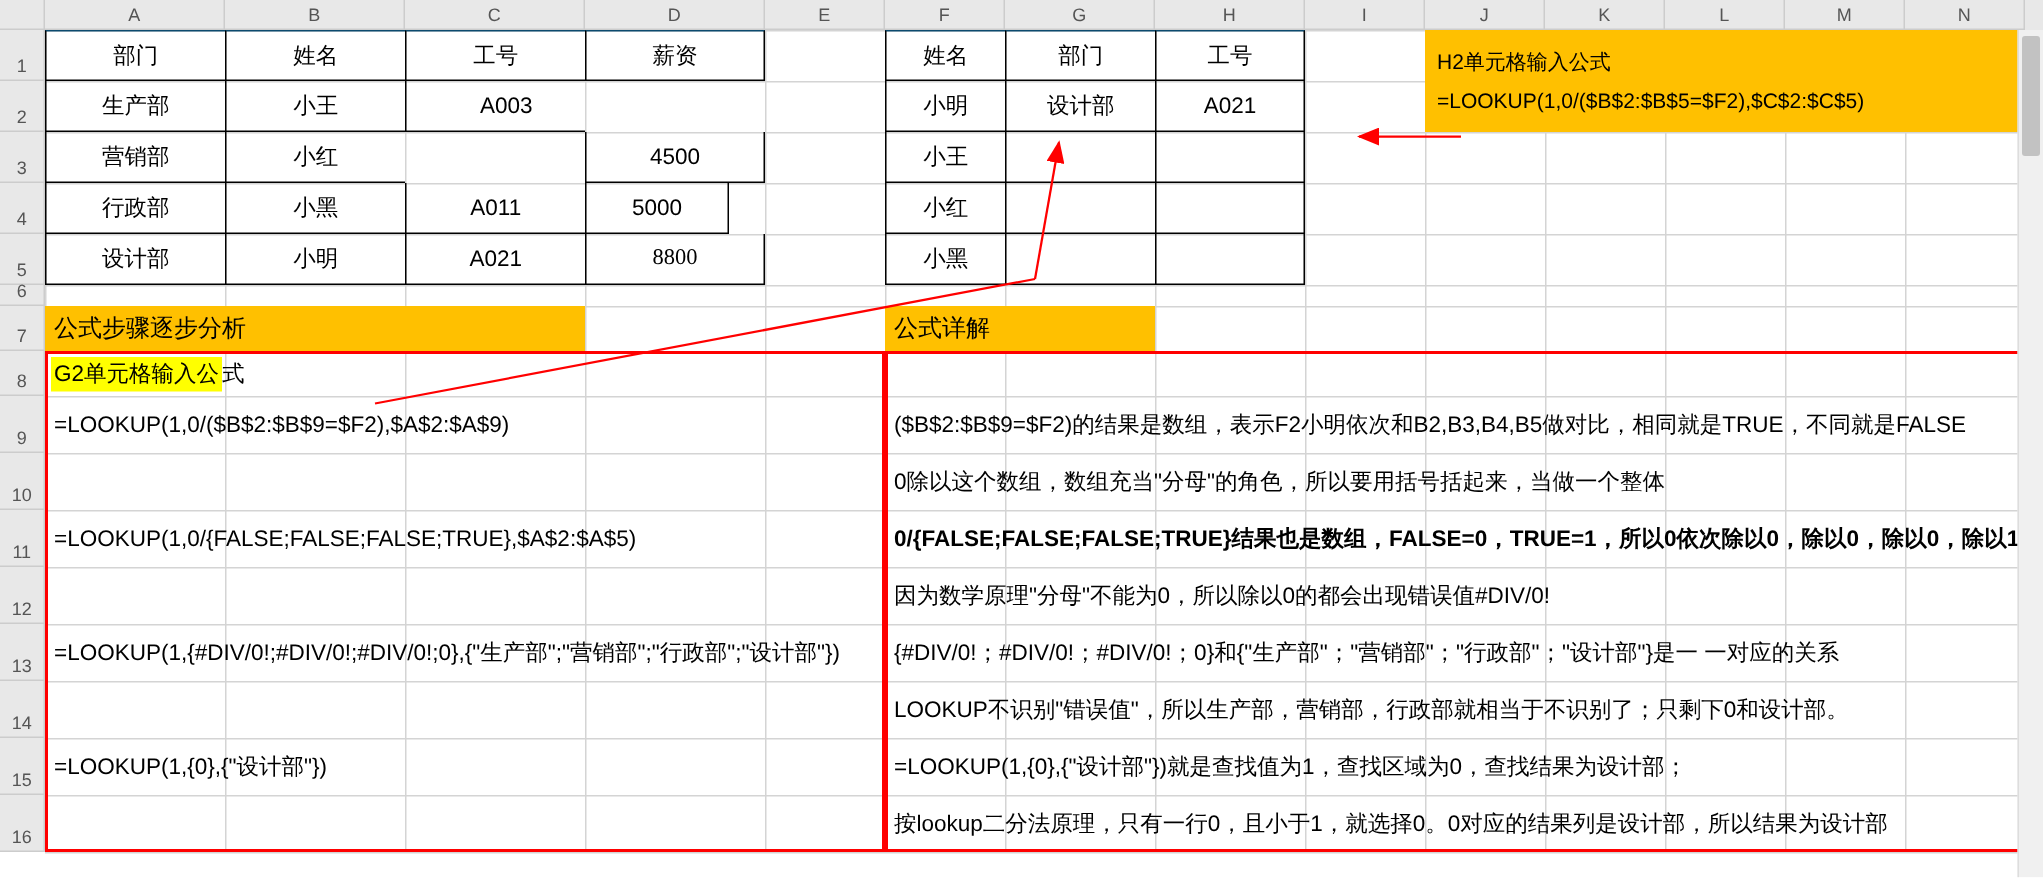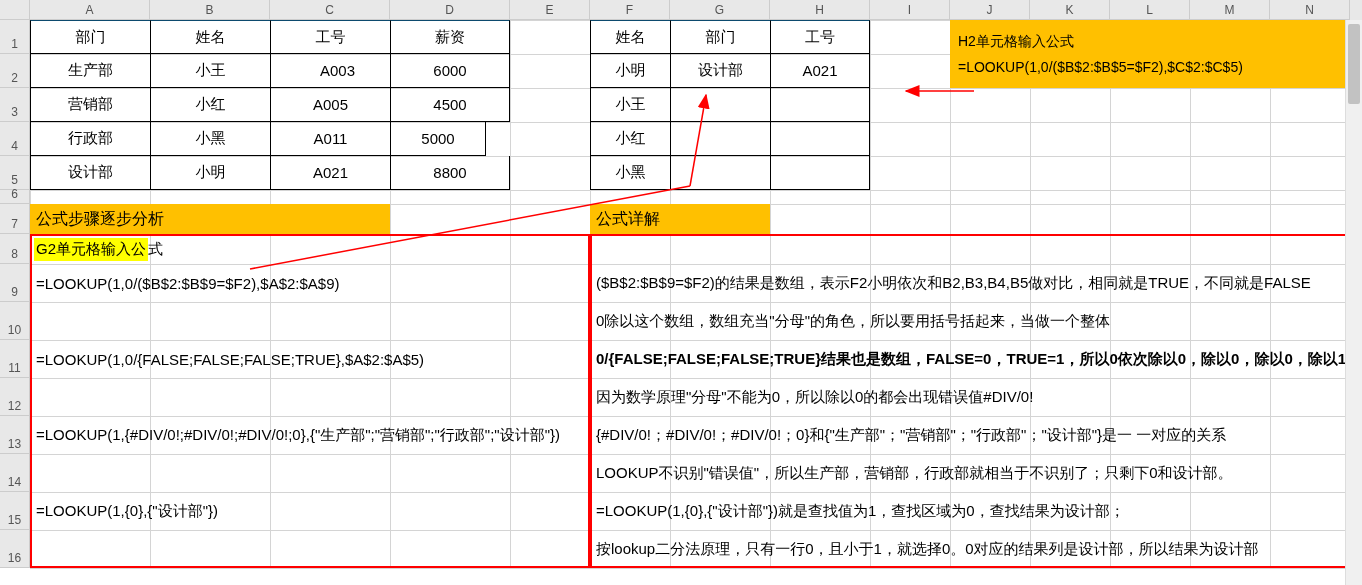--- a/index.html
+++ b/index.html
@@ -101,33 +101,31 @@
       <div class="gridline-h" style="top: 472px; width: 1320px;"></div>
       <div class="gridline-h" style="top: 510px; width: 1320px;"></div>
       <div class="gridline-h" style="top: 548px; width: 1320px;"></div>
       <div class="cell center btop bbot blft" style="left: 0px; top: 0px; width: 120px; height: 34px;">部门</div>
       <div class="cell center btop bbot blft" style="left: 120px; top: 0px; width: 120px; height: 34px;">姓名</div>
       <div class="cell center btop bbot blft" style="left: 240px; top: 0px; width: 120px; height: 34px;">工号</div>
       <div class="cell center bbot blft" style="left: 0px; top: 34px; width: 120px; height: 34px;">生产部</div>
       <div class="cell center btop bbot blft brgt" style="left: 360px; top: 0px; width: 120px; height: 34px;">薪资</div>
       <div class="cell center bbot blft" style="left: 120px; top: 34px; width: 120px; height: 34px;">小王</div>
       <div class="cell center bbot blft" style="left: 240px; top: 34px; width: 120px; height: 34px; padding-left: 20px;">A003</div>
-      <div class="cell center bbot blft brgt" style="left: 360px; top: 34px; width: 120px; height: 34px;">6000</div>
       <div class="cell center bbot blft" style="left: 0px; top: 68px; width: 120px; height: 34px;">营销部</div>
       <div class="cell center bbot blft" style="left: 120px; top: 68px; width: 120px; height: 34px;">小红</div>
-      <div class="cell center bbot blft" style="left: 240px; top: 68px; width: 120px; height: 34px;">A005</div>
       <div class="cell center bbot blft brgt" style="left: 360px; top: 68px; width: 120px; height: 34px;">4500</div>
       <div class="cell center bbot blft" style="left: 0px; top: 102px; width: 120px; height: 34px;">行政部</div>
       <div class="cell center bbot blft" style="left: 120px; top: 102px; width: 120px; height: 34px;">小黑</div>
       <div class="cell center bbot blft" style="left: 240px; top: 102px; width: 120px; height: 34px;">A011</div>
       <div class="cell center bbot blft brgt" style="left: 360px; top: 102px; width: 96px; height: 34px;">5000</div>
       <div class="cell center bbot blft" style="left: 0px; top: 136px; width: 120px; height: 34px;">设计部</div>
       <div class="cell center bbot blft" style="left: 120px; top: 136px; width: 120px; height: 34px;">小明</div>
       <div class="cell center bbot blft" style="left: 240px; top: 136px; width: 120px; height: 34px;">A021</div>
-      <div class="cell center bbot blft brgt" style="left: 360px; top: 136px; width: 120px; height: 34px;">8800</div>
+      <div class="cell center bbot blft brgt" style="left: 360px; top: 136px; width: 120px; height: 34px; font-family: Liberation Serif, serif;">8800</div>
       <div class="cell center btop bbot blft" style="left: 560px; top: 0px; width: 80px; height: 34px;">姓名</div>
       <div class="cell center btop bbot blft" style="left: 640px; top: 0px; width: 100px; height: 34px;">部门</div>
       <div class="cell center btop bbot blft brgt" style="left: 740px; top: 0px; width: 100px; height: 34px;">工号</div>
       <div class="cell center bbot blft" style="left: 560px; top: 34px; width: 80px; height: 34px;">小明</div>
       <div class="cell center bbot blft" style="left: 640px; top: 34px; width: 100px; height: 34px;">设计部</div>
       <div class="cell center bbot blft brgt" style="left: 740px; top: 34px; width: 100px; height: 34px;">A021</div>
       <div class="cell center bbot blft" style="left: 560px; top: 68px; width: 80px; height: 34px;">小王</div>
       <div class="cell center bbot blft" style="left: 640px; top: 68px; width: 100px; height: 34px;"></div>
       <div class="cell center bbot blft brgt" style="left: 740px; top: 68px; width: 100px; height: 34px;"></div>
       <div class="cell center bbot blft" style="left: 560px; top: 102px; width: 80px; height: 34px;">小红</div>

